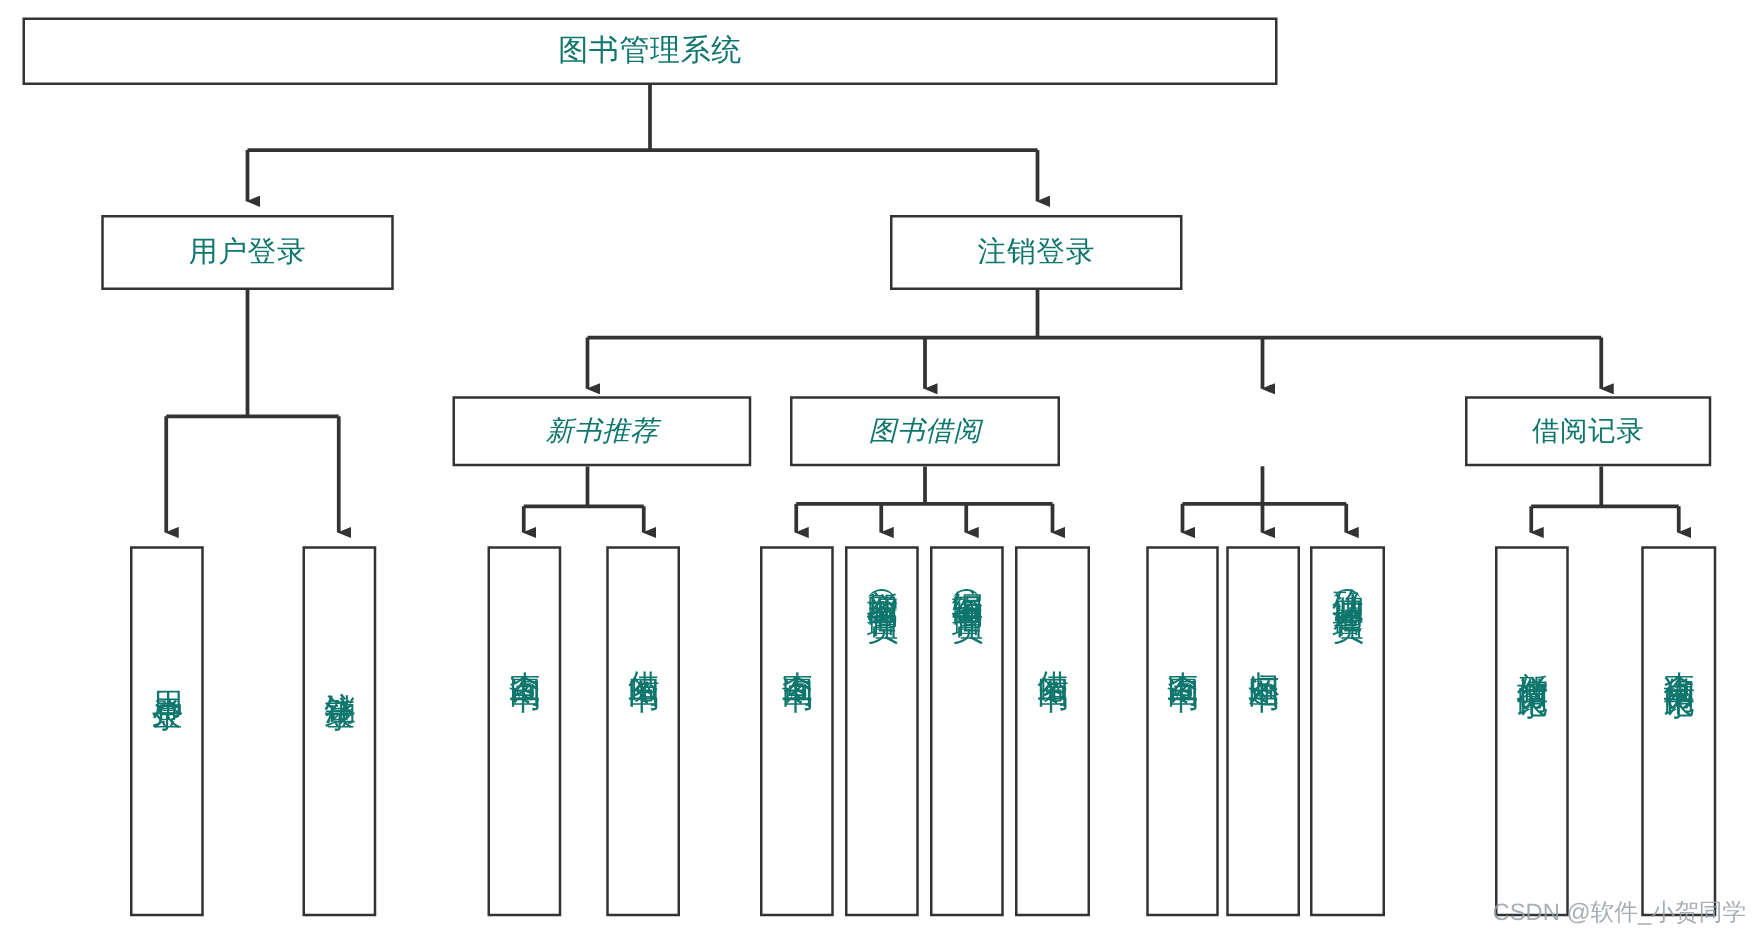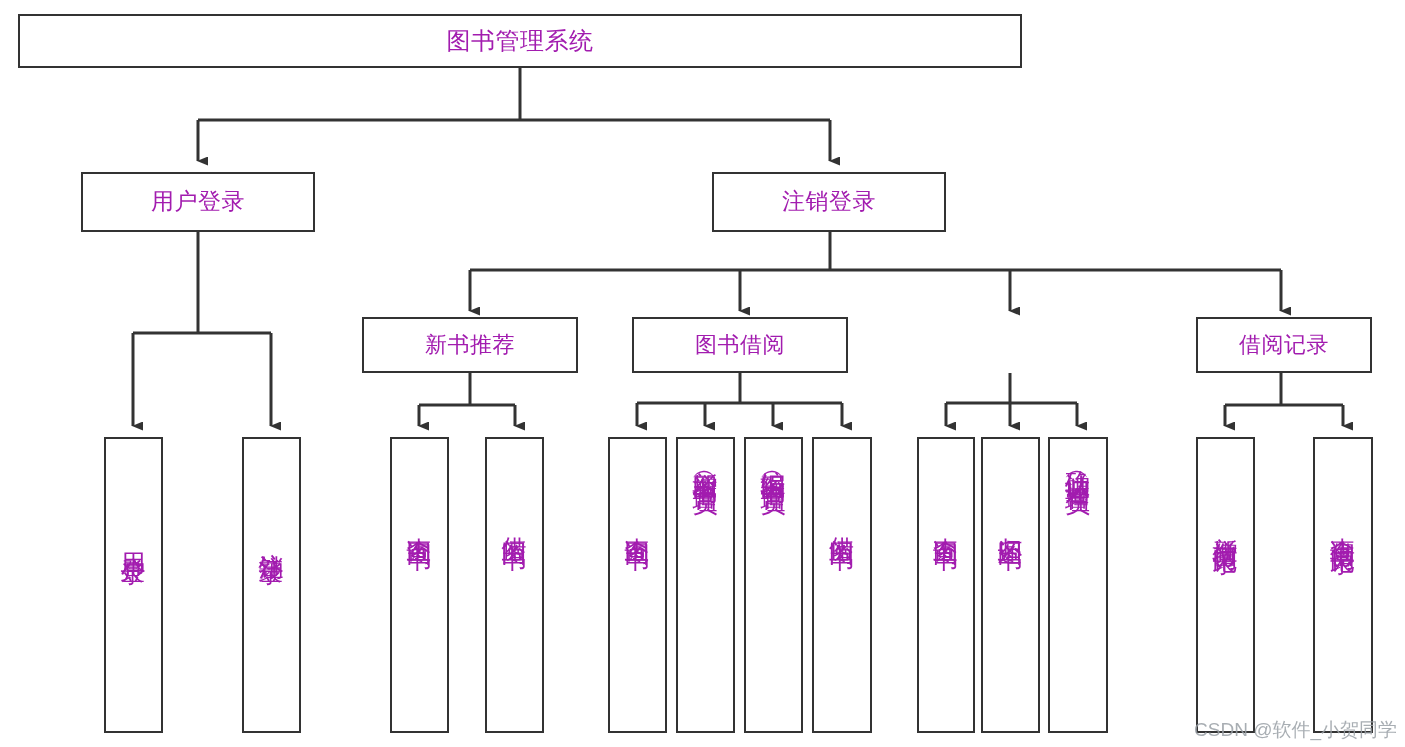--- a/index.html
+++ b/index.html
@@ -32,21 +32,21 @@
     position: absolute;
     box-sizing: border-box;
     border: 2.5px solid #333333;
     background: #ffffff;
     display: flex;
     align-items: center;
     justify-content: center;
     overflow: hidden;
   }
   .node-label {
-    color: #a21caf;
+    color: #0f766e;
     letter-spacing: 0.5px;
     white-space: nowrap;
     line-height: 1.2;
   }
   .node-root .node-label {
     font-size: 24px;
   }
   .node-l1 .node-label {
     font-size: 23px;
   }
@@ -145,27 +145,27 @@
     <span class="node-label">图书管理系统</span>
   </div>
 
   <div class="node-box node-l1" style="left:81px; top:172px; width:234px; height:60px;">
     <span class="node-label">用户登录</span>
   </div>
   <div class="node-box node-l1" style="left:712px; top:172px; width:234px; height:60px;">
     <span class="node-label">注销登录</span>
   </div>
 
-  <div class="node-box node-l2" style="left:362px; top:317px; width:216px; height:56px;">
+  <div class="node-box node-l2" style="left:362px; top:317px; width:239px; height:56px;font-style:italic;">
     <span class="node-label">新书推荐</span>
   </div>
-  <div class="node-box node-l2" style="left:632px; top:317px; width:216px; height:56px;">
+  <div class="node-box node-l2" style="left:632px; top:317px; width:216px; height:56px;font-style:italic;">
     <span class="node-label">图书借阅</span>
   </div>
-  <div class="node-box node-l2" style="left:1172px; top:317px; width:176px; height:56px;margin-left:24px;">
+  <div class="node-box node-l2" style="left:1172px; top:317px; width:197px; height:56px;">
     <span class="node-label">借阅记录</span>
   </div>
 
   <div class="node-box node-leaf leaf-low" style="left:104px; top:437px; width:59px; height:296px;">
     <span class="node-label">用户登录</span>
   </div>
   <div class="node-box node-leaf leaf-low" style="left:242px; top:437px; width:59px; height:296px;">
     <span class="node-label">注销登录</span>
   </div>
 

